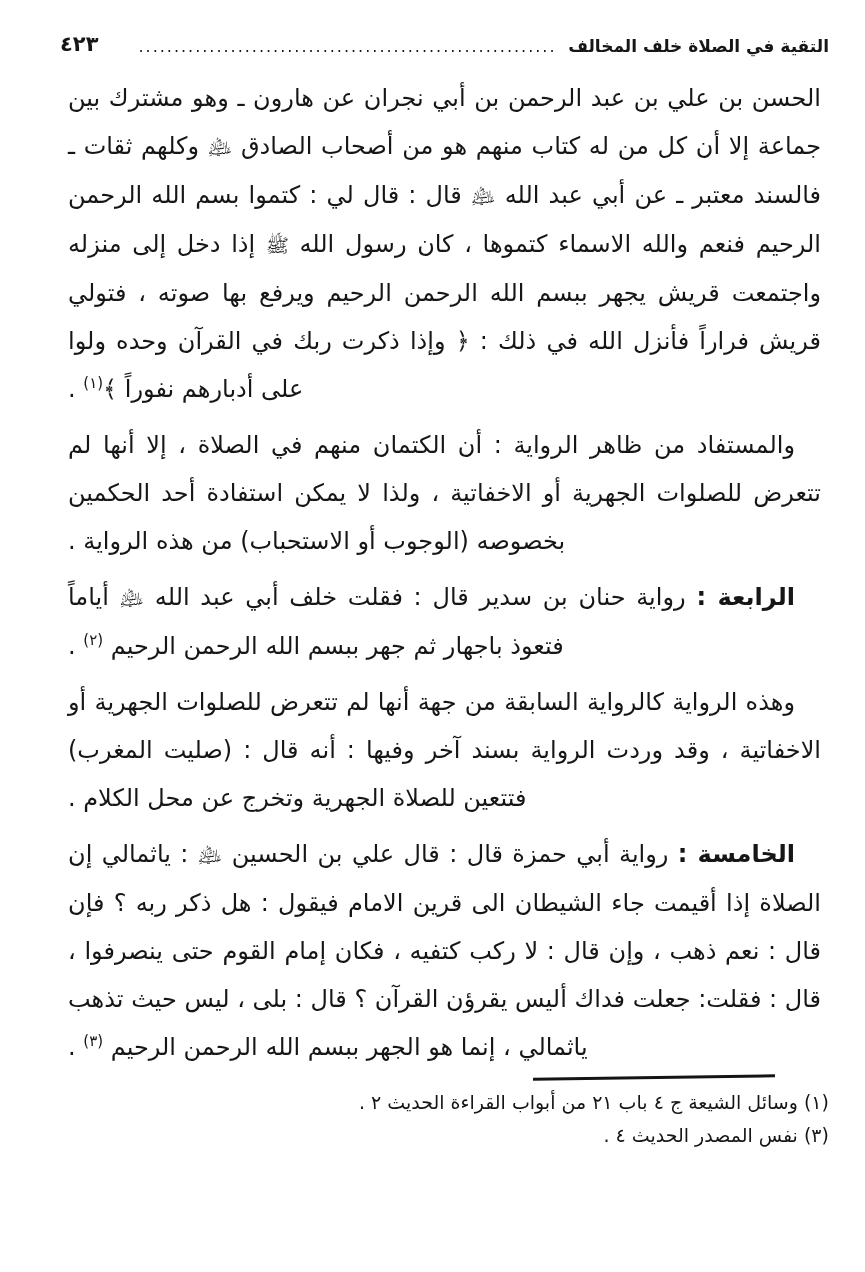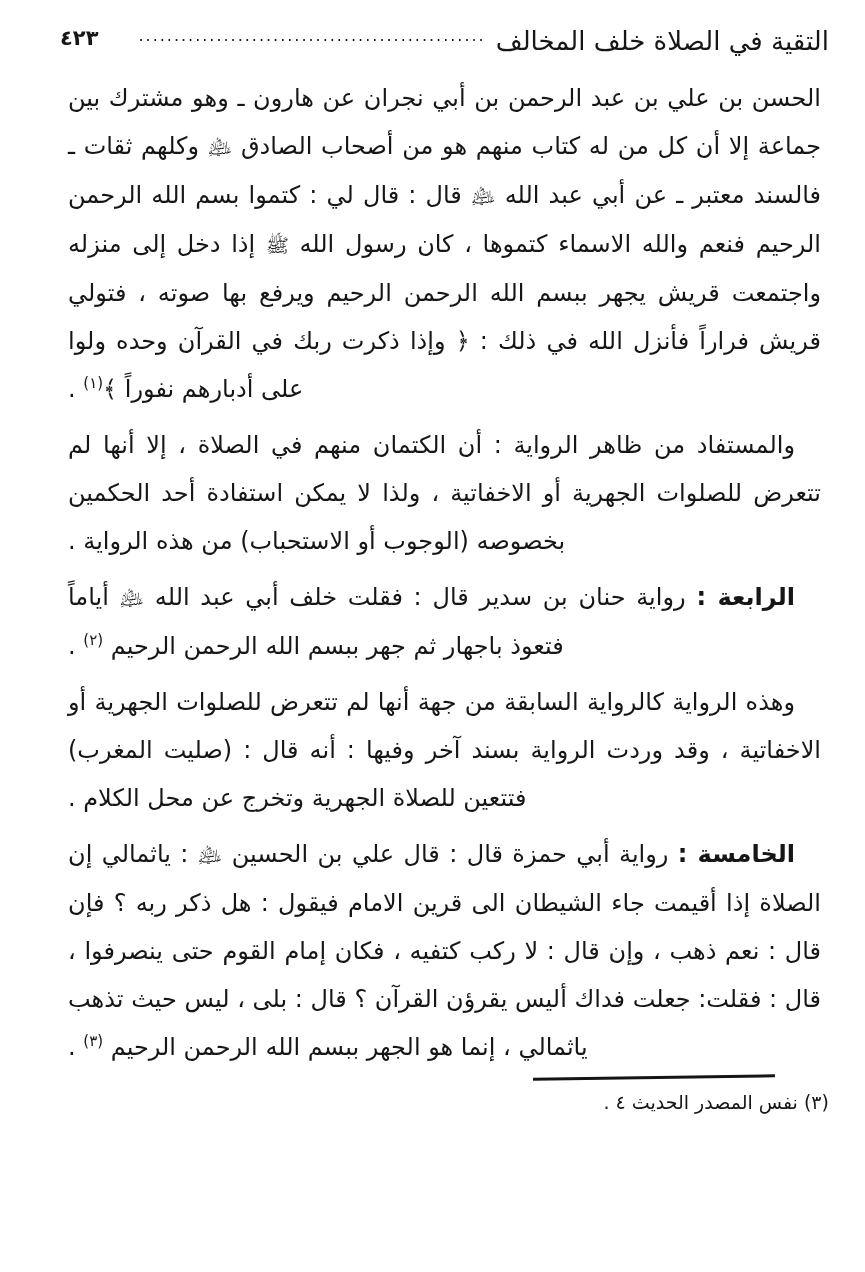--- a/index.html
+++ b/index.html
@@ -15,41 +15,41 @@
     color: #161616;
     font-family: "DejaVu Sans", sans-serif;
     box-sizing: border-box;
     padding: 26px 36px 0 60px;
     overflow: hidden;
   }
   
   .page-header {
     display: flex;
     direction: ltr;
-    align-items: flex-start;
+    align-items: flex-end;
     height: 30px;
   }
   .page-number {
     font-size: 21px;
     font-weight: 700;
     flex: 0 0 auto;
   }
   .leader-dots {
     flex: 1 1 auto;
     overflow: hidden;
     white-space: nowrap;
     font-size: 16px;
     letter-spacing: 2px;
     margin: 0 14px 0 40px;
     color: #161616;
   }
   .header-title {
     flex: 0 0 auto;
-    font-size: 26px;
-    font-weight: 400;
+    font-size: 17px;
+    font-weight: 700;
   }
   
   .page-body {
     margin-top: 18px;
     direction: rtl;
     font-size: 24px;
     line-height: 48px;
     text-align: justify;
     text-align-last: left;
   }
@@ -99,16 +99,17 @@
       <p class="para"><span>الحسن بن علي بن عبد الرحمن بن أبي نجران عن هارون ـ وهو مشترك بين جماعة إلا أن كل من له كتاب منهم هو من أصحاب الصادق </span><span class="honorific">﵇</span><span> وكلهم ثقات ـ فالسند معتبر ـ عن أبي عبد الله </span><span class="honorific">﵇</span><span> قال : قال لي : كتموا بسم الله الرحمن الرحيم فنعم والله الاسماء كتموها ، كان رسول الله </span><span class="honorific">ﷺ</span><span> إذا دخل إلى منزله واجتمعت قريش يجهر ببسم الله الرحمن الرحيم ويرفع بها صوته ، فتولي قريش فراراً فأنزل الله في ذلك : ﴿ وإذا ذكرت ربك في القرآن وحده ولوا على أدبارهم نفوراً ﴾</span><span class="fnref">(١)</span><span> .</span></p>
       <p class="para indent"><span>والمستفاد من ظاهر الرواية : أن الكتمان منهم في الصلاة ، إلا أنها لم تتعرض للصلوات الجهرية أو الاخفاتية ، ولذا لا يمكن استفادة أحد الحكمين بخصوصه (الوجوب أو الاستحباب) من هذه الرواية .</span></p>
       <p class="para indent"><span class="bold">الرابعة :</span><span> رواية حنان بن سدير قال : فقلت خلف أبي عبد الله </span><span class="honorific">﵇</span><span> أياماً فتعوذ باجهار ثم جهر ببسم الله الرحمن الرحيم </span><span class="fnref">(٢)</span><span> .</span></p>
       <p class="para indent"><span>وهذه الرواية كالرواية السابقة من جهة أنها لم تتعرض للصلوات الجهرية أو الاخفاتية ، وقد وردت الرواية بسند آخر وفيها : أنه قال : (صليت المغرب) فتتعين للصلاة الجهرية وتخرج عن محل الكلام .</span></p>
       <p class="para indent"><span class="bold">الخامسة :</span><span> رواية أبي حمزة قال : قال علي بن الحسين </span><span class="honorific">﵇</span><span> : ياثمالي إن الصلاة إذا أقيمت جاء الشيطان الى قرين الامام فيقول : هل ذكر ربه ؟ فإن قال : نعم ذهب ، وإن قال : لا ركب كتفيه ، فكان إمام القوم حتى ينصرفوا ، قال : فقلت: جعلت فداك أليس يقرؤن القرآن ؟ قال : بلى ، ليس حيث تذهب ياثمالي ، إنما هو الجهر ببسم الله الرحمن الرحيم </span><span class="fnref">(٣)</span><span> .</span></p>
     </div>
 
   <div class="footnote-separator"></div>
 
   <div class="footnotes">
+      <p class="footnote">(١) وسائل الشيعة ج ٤ باب ٢١ من أبواب القراءة الحديث ٢ .</p>
       <p class="footnote">(٣) نفس المصدر الحديث ٤ .</p>
     </div>
 
 </div>
 
 </body></html>

